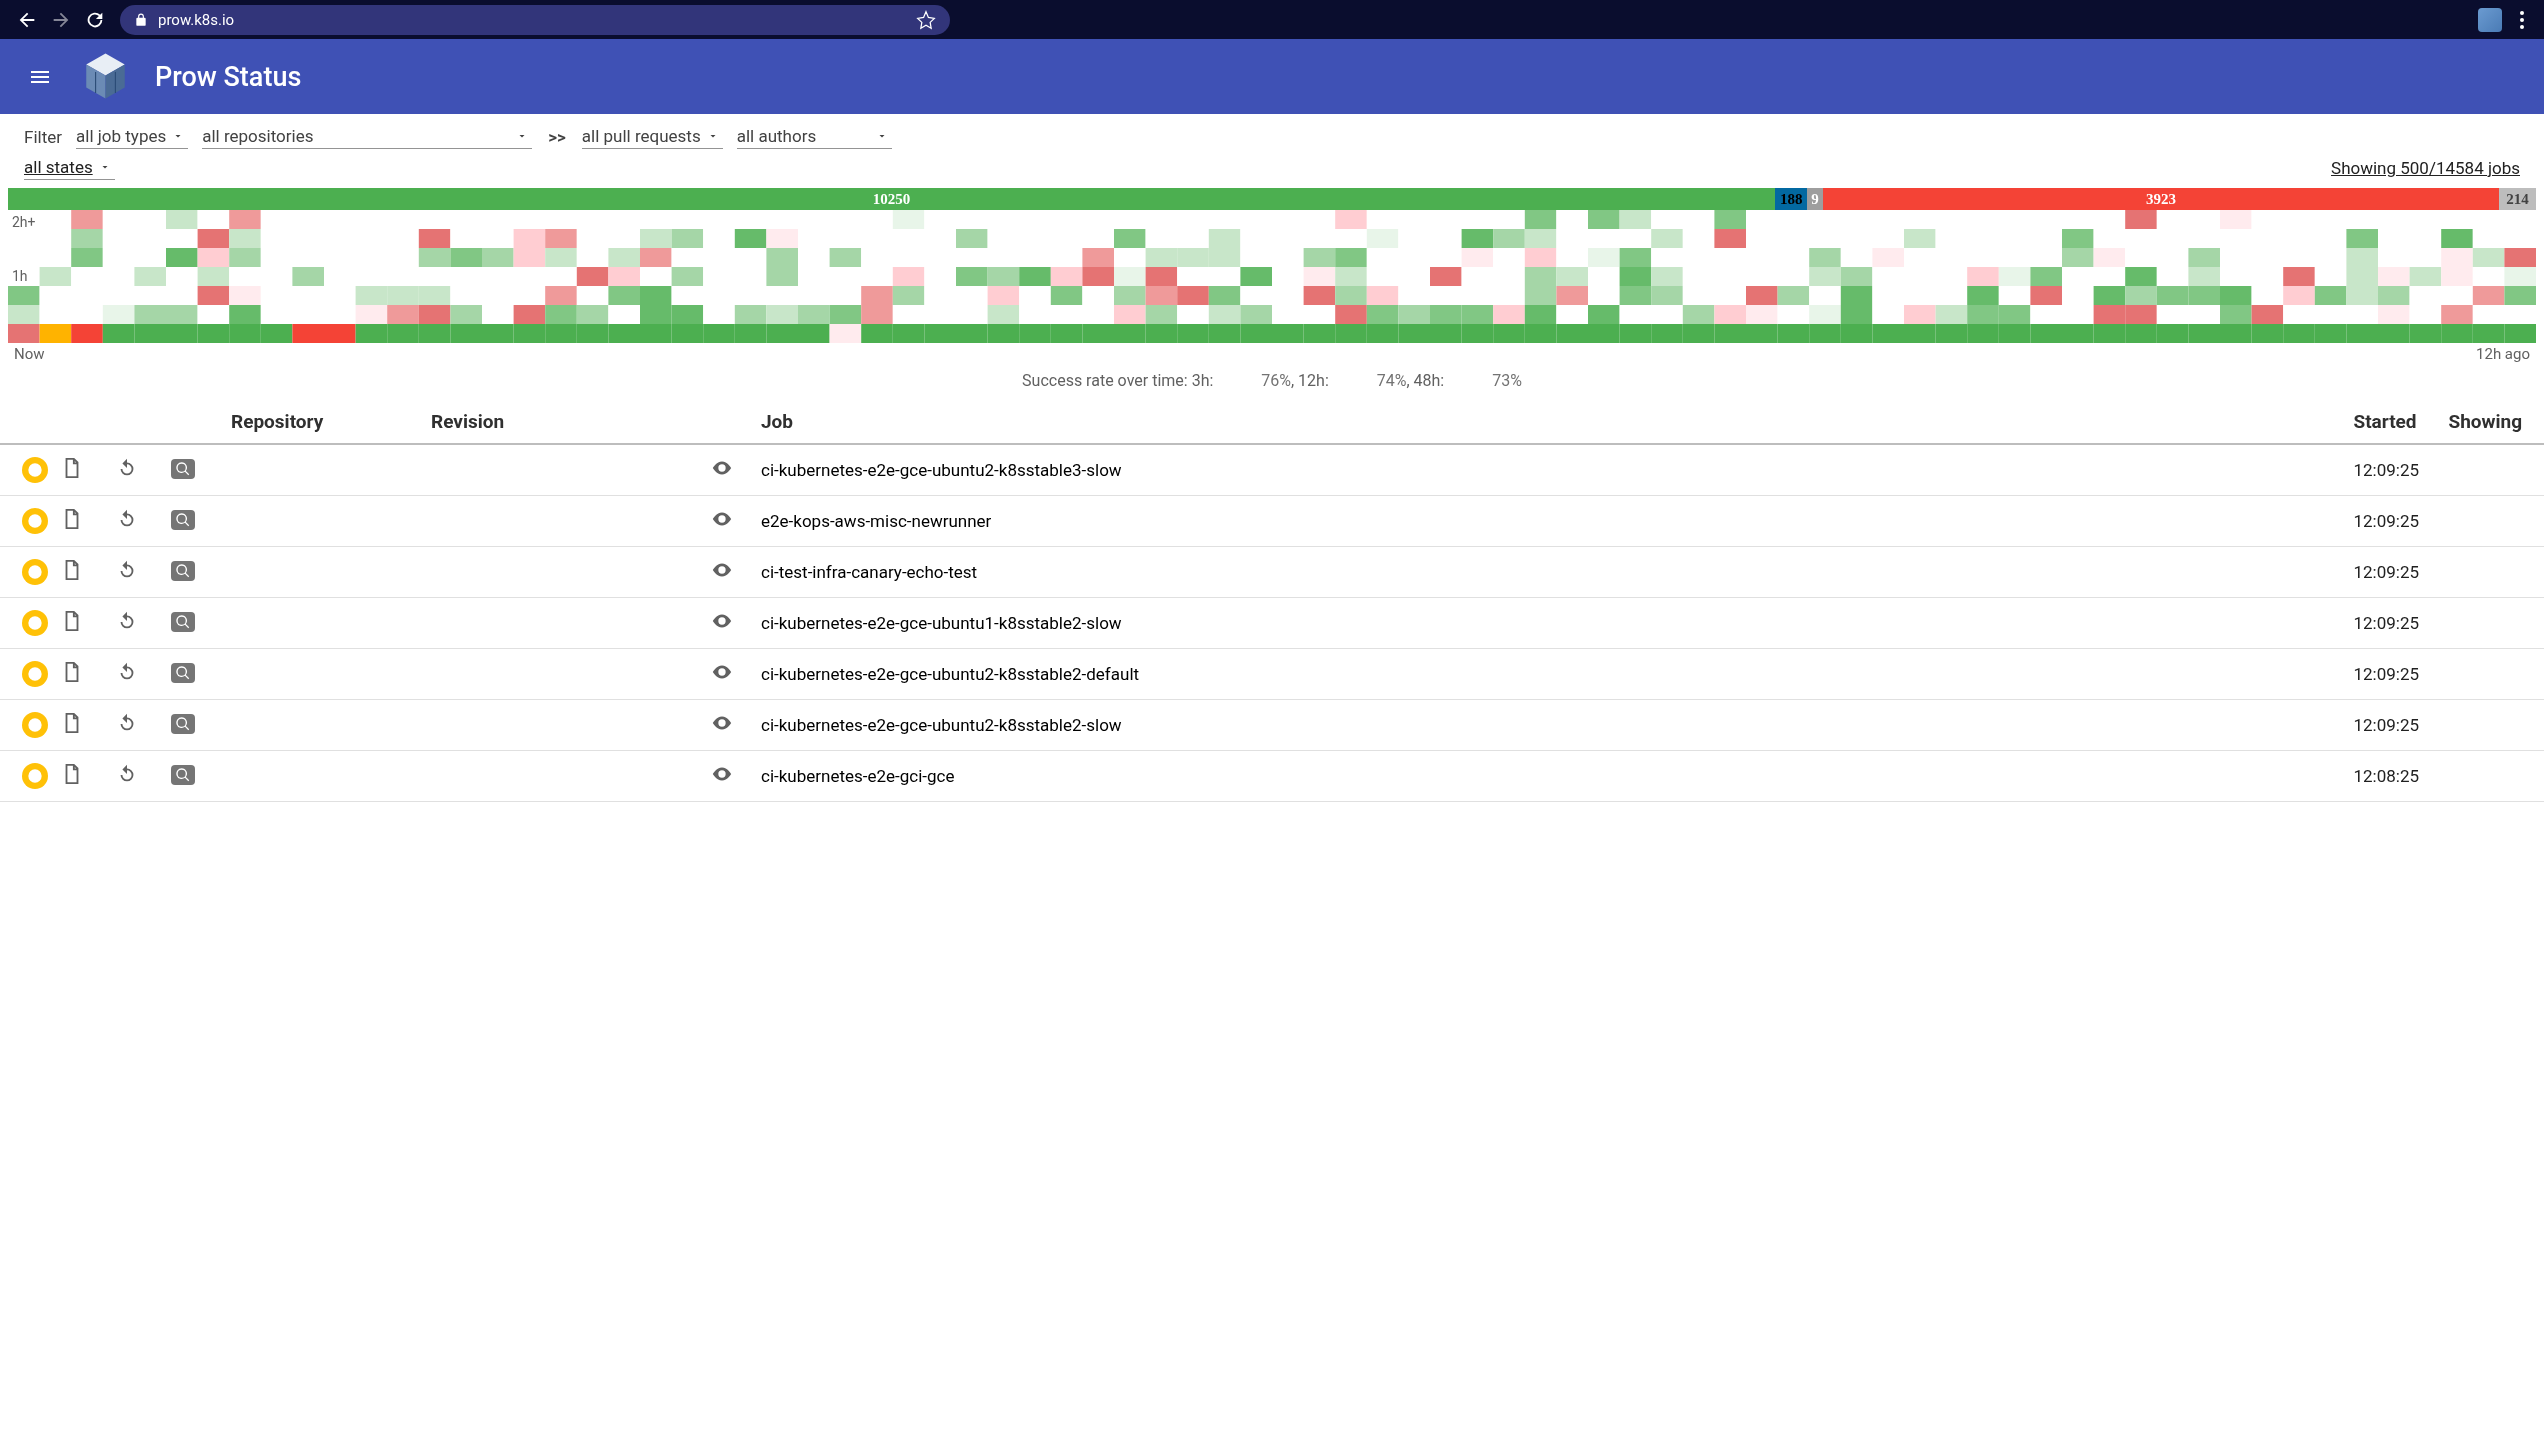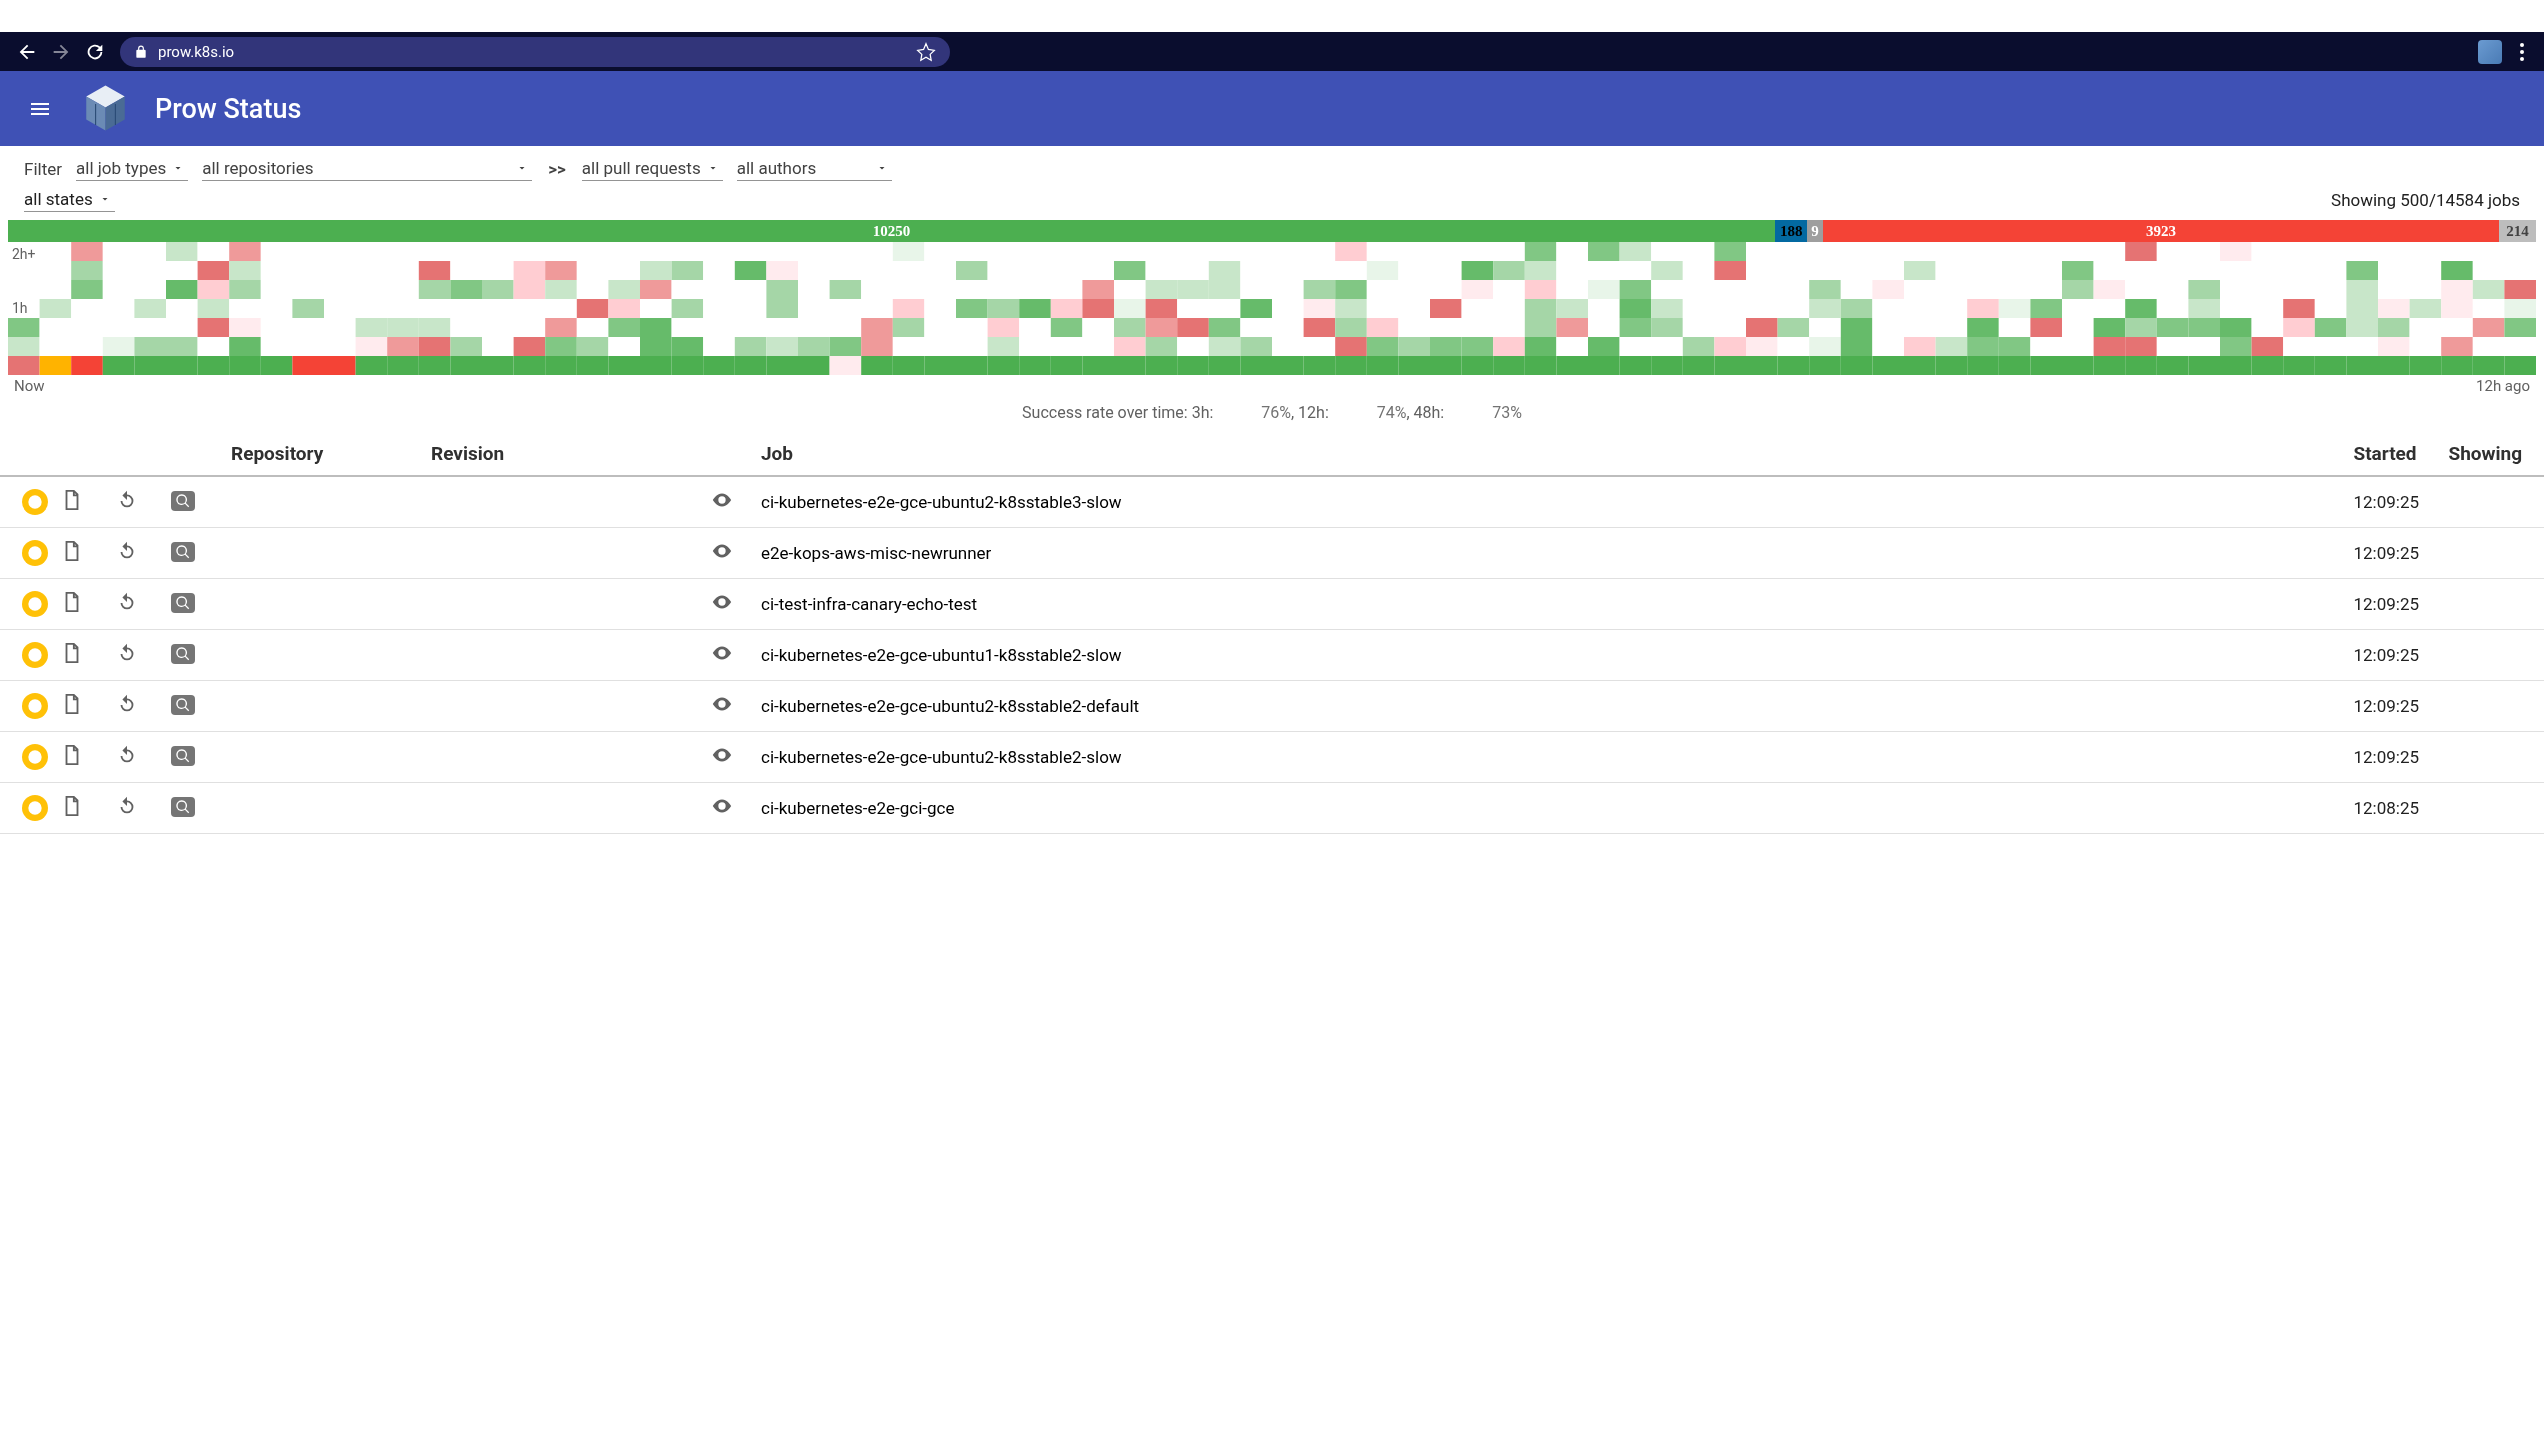--- a/index.html
+++ b/index.html
@@ -1,19 +1,19 @@
 <!DOCTYPE html>
 <html><head>
 <meta charset="utf-8">
 <style>
 * { box-sizing: border-box; margin: 0; padding: 0; }
 body { font-family: Roboto, Arial, sans-serif; background: #fff; color: #212121; }
 
 
-.browser-bar { background: #0a0d2e; height: 39px; display: flex; align-items: center; padding: 0 10px; margin-top: 32px; }
+.browser-bar { background: #0a0d2e; height: 39px; display: flex; align-items: center; padding: 0 10px; }
 .nav-btn { width: 34px; height: 34px; display: flex; align-items: center; justify-content: center; color: #fff; cursor: pointer; border-radius: 50%; }
 .nav-btn svg { width: 22px; height: 22px; fill: #fff; }
 .addr { flex: 0 0 auto; margin-left: 8px; background: #32357a; border-radius: 18px; height: 30px; width: 830px; display: flex; align-items: center; padding: 0 14px; }
 .addr .lock { width: 14px; height: 14px; fill: #fff; margin-right: 10px; }
 .addr .url { color: #fff; font-size: 15px; }
 .addr .star { margin-left: auto; width: 20px; height: 20px; fill: none; stroke: #fff; stroke-width: 1.5; }
 .browser-bar .spacer { flex: 1; }
 .ext-icon { width: 24px; height: 24px; background: linear-gradient(135deg,#6b9bd1,#4a7bb5); border-radius: 4px; margin-right: 8px; }
 .menu-dots { width: 24px; height: 24px; display: flex; flex-direction: column; align-items: center; justify-content: center; gap: 3px; cursor: pointer; }
 .menu-dots span { width: 4px; height: 4px; background: #fff; border-radius: 50%; }
@@ -29,21 +29,21 @@
 .filter-bar { padding: 10px 24px 4px; display: flex; align-items: center; gap: 14px; flex-wrap: wrap; font-size: 17px; color: #424242; }
 .filter-label { font-weight: 400; }
 .dropdown { display: inline-flex; align-items: center; gap: 6px; border-bottom: 1px solid #949494; padding: 2px 4px 2px 0; cursor: pointer; }
 .dropdown.wide { min-width: 330px; justify-content: space-between; }
 .dropdown.med { min-width: 125px; justify-content: space-between; }
 .dropdown.sm { min-width: 155px; justify-content: space-between; }
 .dropdown svg { width: 12px; height: 12px; fill: #424242; }
 .sep { font-weight: bold; padding: 0 2px; }
 .search-inp { flex: 1; min-width: 300px; border: none; border-bottom: 1px solid #949494; font-size: 17px; padding: 4px 2px; outline: none; }
 .search-inp::placeholder { color: #9e9e9e; }
-.filter-bar2 { padding: 2px 24px 8px; display: flex; align-items: center; justify-content: space-between; font-size: 17px; }
+.filter-bar2 { padding: 2px 24px 8px; display: flex; align-items: center; justify-content: space-between; font-size: 17px; text-decoration: underline; }
 .summary-strip { height: 22px; display: flex; font-size: 15px; font-weight: 700; color: #fff; margin: 0 8px; }
 .seg { display: flex; align-items: center; justify-content: center; overflow: hidden; font-family: Liberation Serif, serif; }
 .seg-succ { background: #4caf50; }
 .seg-pend { background: #0369a1; color: #000; }
 .seg-abt { background: #9e9e9e; }
 .seg-fail { background: #f44336; }
 .seg-oth { background: #bdbdbd; color: #424242; }
 
 
 .heat-wrap { position: relative; padding: 0 8px; }

